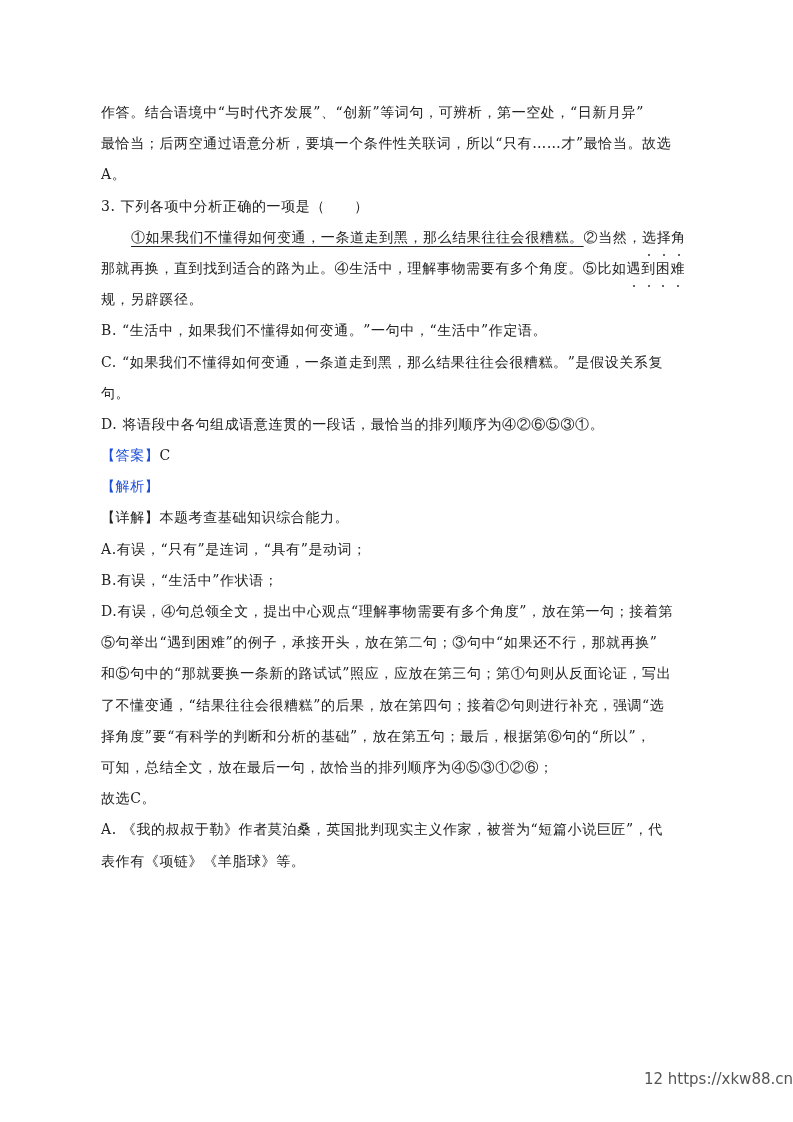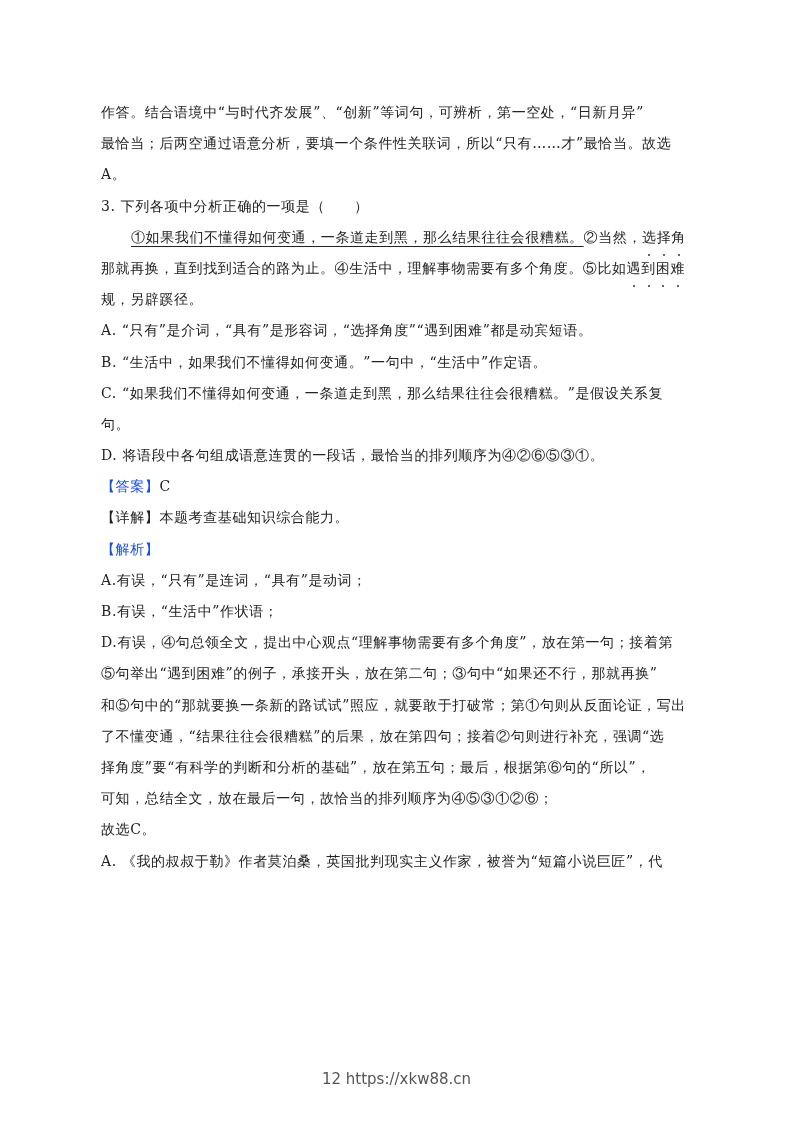--- a/index.html
+++ b/index.html
@@ -52,21 +52,21 @@
       border-radius: 50%;
     }
     .label-blue {
       color: #1d4ed8;
     }
     .footer {
       position: absolute;
       left: 0;
       right: 0;
       top: 1070px;
-      text-align: center;
+      text-align: right;
       font-family: "DejaVu Sans", "Liberation Sans", sans-serif;
       font-size: 15px;
       color: #555555;
     }
   </style>
 </head>
 <body>
 
 <div class="page">
 
@@ -80,46 +80,46 @@
     <span class="underlined">①如果我们不懂得如何变通，一条道走到黑，那么结果往往会很糟糕。</span><span>②当然，</span><span class="dot">选</span><span class="dot">择</span><span class="dot">角</span>
   </div>
 
 
   <div class="line">
     <span>那就再换，直到找到适合的路为止。④生活中，理解事物需要有多个角度。⑤比如</span><span class="dot">遇</span><span class="dot">到</span><span class="dot">困</span><span class="dot">难</span>
   </div>
 
   <div class="line">规，另辟蹊径。</div>
 
-  <div class="line">A. “只有”是介词，“具有”是形容词，“选择角度”“遇到困难”都是动宾短语。</div>
   <div class="line">B. “生活中，如果我们不懂得如何变通。”一句中，“生活中”作定语。</div>
   <div class="line">C. “如果我们不懂得如何变通，一条道走到黑，那么结果往往会很糟糕。”是假设关系复</div>
   <div class="line">句。</div>
   <div class="line">D. 将语段中各句组成语意连贯的一段话，最恰当的排列顺序为④②⑥⑤③①。</div>
 
   <div class="line">
     <span class="label-blue">【答案】</span><span>C</span>
   </div>
 
   <div class="line">
-    <span>【详解】</span><span>本题考查基础知识综合能力。</span>
+    <span class="label-blue">【解析】</span>
   </div>
 
   <div class="line">
-    <span class="label-blue">【解析】</span>
+    <span>【详解】</span><span>本题考查基础知识综合能力。</span>
   </div>
 
   <div class="line">A.有误，“只有”是连词，“具有”是动词；</div>
   <div class="line">B.有误，“生活中”作状语；</div>
   <div class="line">D.有误，④句总领全文，提出中心观点“理解事物需要有多个角度”，放在第一句；接着第</div>
   <div class="line">⑤句举出“遇到困难”的例子，承接开头，放在第二句；③句中“如果还不行，那就再换”</div>
-  <div class="line">和⑤句中的“那就要换一条新的路试试”照应，就要敢于打破常；第①句则从反面论证，写出</div>
+  <div class="line">和⑤句中的“那就要换一条新的路试试”照应，应放在第三句；第①句则从反面论证，写出</div>
   <div class="line">了不懂变通，“结果往往会很糟糕”的后果，放在第四句；接着②句则进行补充，强调“选</div>
   <div class="line">择角度”要“有科学的判断和分析的基础”，放在第五句；最后，根据第⑥句的“所以”，</div>
   <div class="line">可知，总结全文，放在最后一句，故恰当的排列顺序为④⑤③①②⑥；</div>
   <div class="line">故选C。</div>
 
 
   <div class="line">A. 《我的叔叔于勒》作者莫泊桑，英国批判现实主义作家，被誉为“短篇小说巨匠”，代</div>
+  <div class="line">表作有《项链》《羊脂球》等。</div>
 
 </div>
 
 <div class="footer">12 https://xkw88.cn</div>
 
 </body></html>

